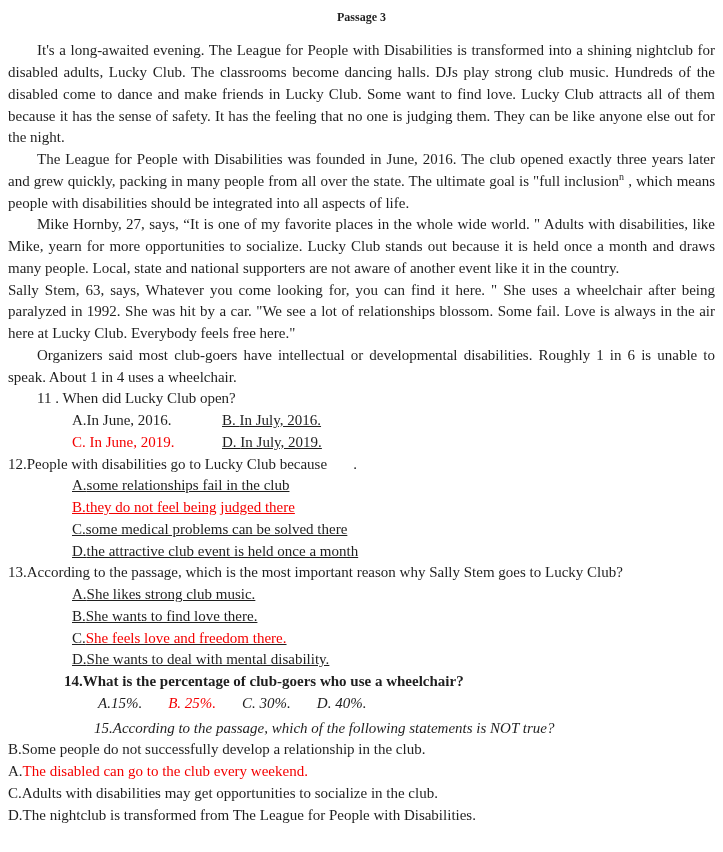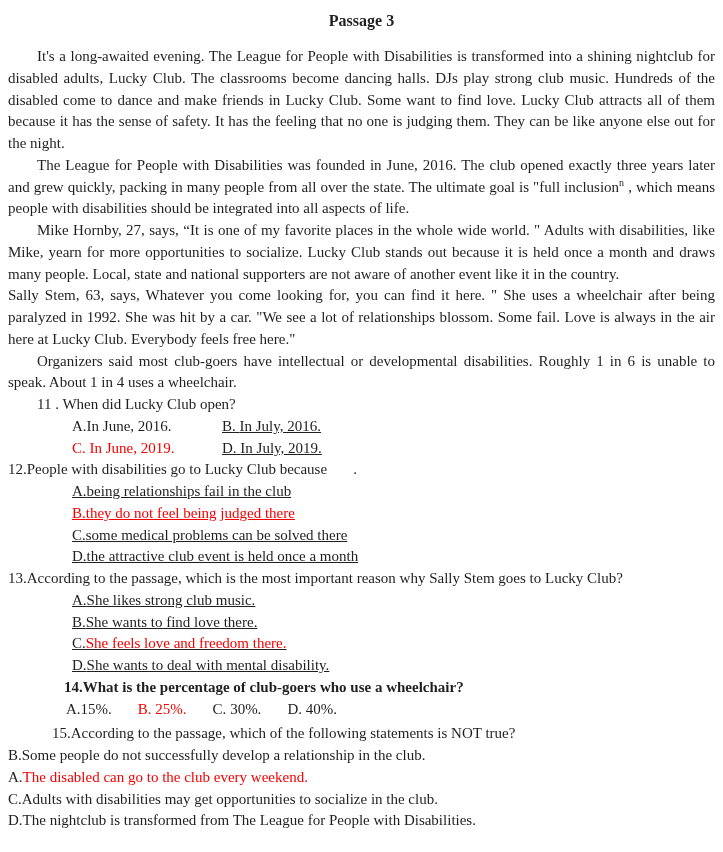--- a/index.html
+++ b/index.html
@@ -9,37 +9,37 @@
   html,body{margin:0;padding:0;background:#ffffff;}
   body{
     width:723px;
     color:var(--text-color);
     font-family:"Liberation Serif","DejaVu Serif",serif;
     font-size:15px;
     line-height:1.45;
   }
   .page{padding:9px 8px 18px 8px;}
   .title{
-    font-size:16px;
+    font-size:12px;
     font-weight:bold;
     text-align:center;
     margin:0 0 14px 0;
   }
   p{margin:0;}
   .para{text-align:justify;}
   .indent{text-indent:29px;}
   sup{font-size:10px;line-height:0;}
   .q-text{white-space:pre-wrap;}
   .q11-q{margin-left:29px;}
   .q14-q{margin-left:56px;font-weight:bold;}
-  .q15-q{margin-left:44px;margin-top:3px;}
+  .q15-q{margin-left:86px;margin-top:3px;font-style:italic;}
   .opt-indent{margin-left:64px;text-decoration:underline;}
   .opt-line{white-space:pre-wrap;}
   .col1{display:inline-block;width:150px;white-space:pre-wrap;}
-  .inline-opts{margin-left:58px;}
+  .inline-opts{margin-left:90px;font-style:italic;}
   .inline-opts .opt-item{display:inline-block;margin-right:26px;white-space:pre-wrap;}
   .red{color:var(--answer-red);}
 </style>
 </head>
 <body>
 
 <main class="page">
 
   <h1 class="title">Passage 3</h1>
 
@@ -54,21 +54,21 @@
   <p class="para indent">Organizers said most club-goers have intellectual or developmental disabilities. Roughly 1 in 6 is unable to speak. About 1 in 4 uses a wheelchair.</p>
 
   <section>
     <p class="q-text q11-q">11 . When did Lucky Club open?</p>
     <p class="opt-indent"><span class="col1"><span>A.</span><span>In June, 2016.</span></span><span class="opt-line"><span>B. </span><span>In July, 2016.</span></span></p>
     <p class="opt-indent"><span class="col1 red"><span>C. </span><span>In June, 2019.</span></span><span class="opt-line"><span>D. </span><span>In July, 2019.</span></span></p>
   </section>
 
   <section>
     <p class="q-text">12.People with disabilities go to Lucky Club because       .</p>
-    <p class="opt-indent opt-line"><span>A.</span><span>being relationships fail in the club</span></p>
+    <p class="opt-indent opt-line"><span>A.</span><span>some relationships fail in the club</span></p>
     <p class="opt-indent opt-line red"><span>B.</span><span>they do not feel being judged there</span></p>
     <p class="opt-indent opt-line"><span>C.</span><span>some medical problems can be solved there</span></p>
     <p class="opt-indent opt-line"><span>D.</span><span>the attractive club event is held once a month</span></p>
   </section>
 
   <section>
     <p class="q-text">13.According to the passage, which is the most important reason why Sally Stem goes to Lucky Club?</p>
     <p class="opt-indent opt-line"><span>A.</span><span>She likes strong club music.</span></p>
     <p class="opt-indent opt-line"><span>B.</span><span>She wants to find love there.</span></p>
     <p class="opt-indent opt-line"><span>C.</span><span class="red">She feels love and freedom there.</span></p>

